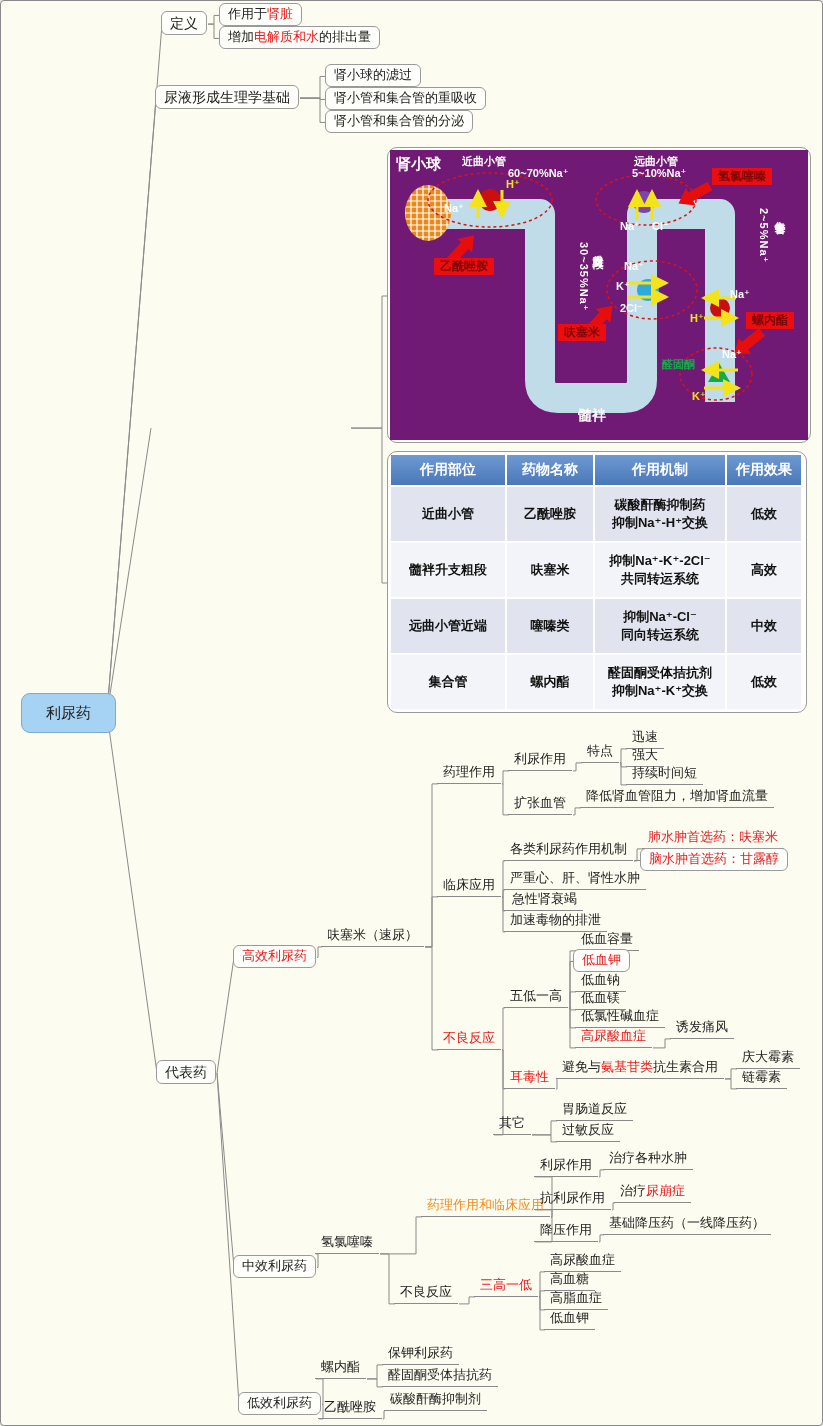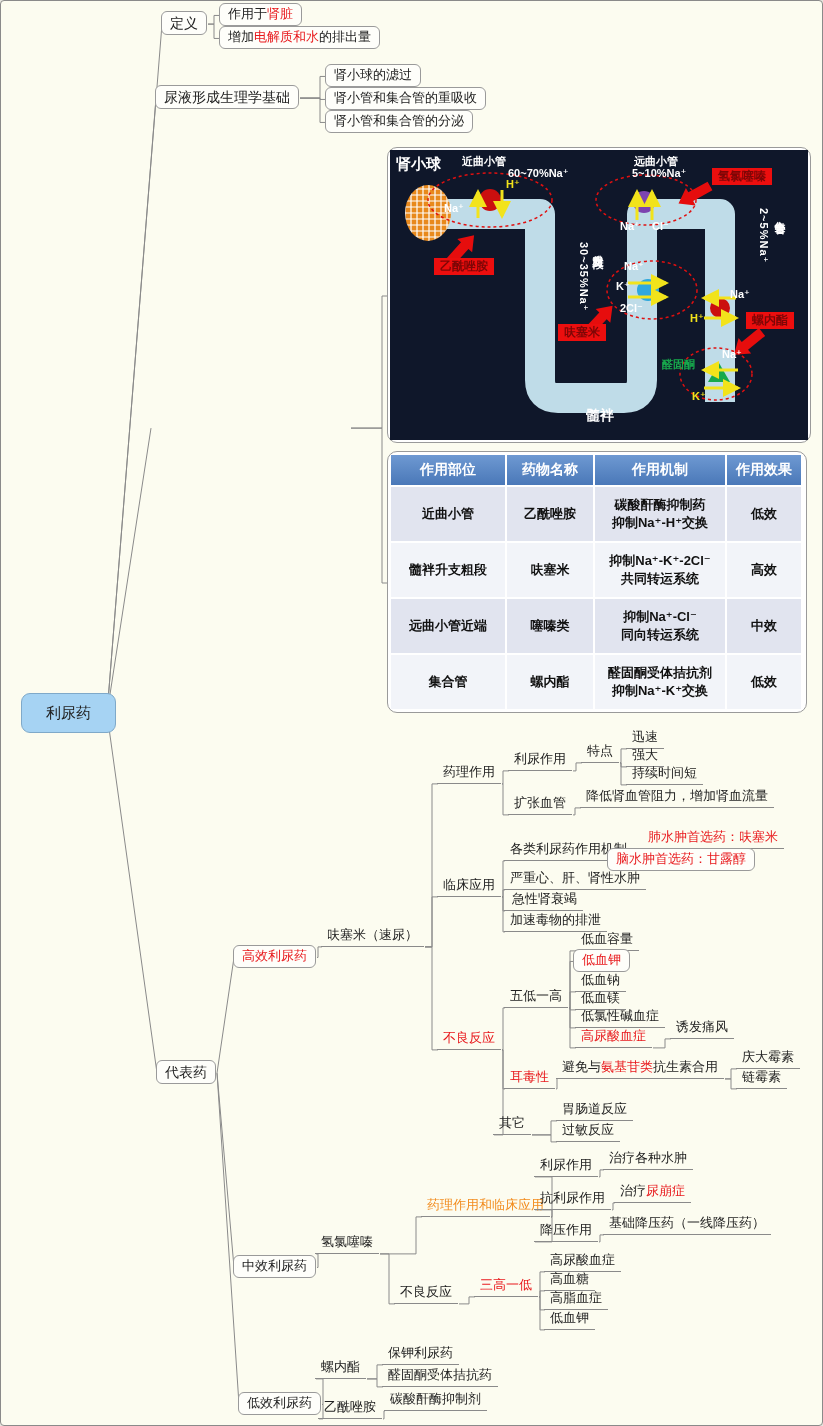--- a/index.html
+++ b/index.html
@@ -12,21 +12,21 @@
   .box{border:1px solid #9a9a9a;border-radius:6px;background:#FEFEFA;padding:2px 8px;}
   .line{border-bottom:1px solid #8a8a8a;padding:1px 6px 2px 6px;}
   .lv1{font-size:14px;}
   .root{background:#A6D3F3;border:1px solid #7FA9C9;border-radius:9px;
     padding:9px 24px;font-size:15px;}
   .red{color:#E8191C;}
   .orange{color:#F28C1E;}
   
   .imgnode{position:absolute;left:386px;top:146px;width:424px;height:296px;z-index:2;
     border:1px solid #9a9a9a;border-radius:10px;background:#fff;padding:2px;box-sizing:border-box;}
-  .diagram{position:relative;width:418px;height:290px;background:#0f172a;overflow:hidden;}
+  .diagram{position:relative;width:418px;height:290px;background:#701a75;overflow:hidden;}
   .diagram .dlbl{position:absolute;color:#fff;font-weight:bold;font-size:11px;line-height:1.1;}
   .diagram .big{font-size:15px;}
   .diagram .med{font-size:14px;}
   .diagram .yel{color:#F2E31B;}
   .diagram .grn{color:#17A94C;}
   .diagram .vert{writing-mode:vertical-rl;letter-spacing:1px;}
   .diagram .rbox{position:absolute;background:#EC0E0E;color:#7D0606;font-weight:bold;
     font-size:12px;padding:2px 6px;line-height:1.1;}
   
   .tablenode{position:absolute;left:386px;top:450px;width:420px;z-index:2;
@@ -198,21 +198,21 @@
       <div class="dlbl" style="left:230px;top:152px;">2Cl⁻</div>
       <div class="rbox" style="left:168px;top:174px;">呋塞米</div>
       <div class="dlbl" style="left:340px;top:138px;">Na⁺</div>
       <div class="dlbl yel" style="left:300px;top:162px;">H⁺</div>
       <div class="rbox" style="left:356px;top:162px;">螺内酯</div>
       <div class="dlbl" style="left:332px;top:198px;">Na⁺</div>
       <div class="dlbl grn" style="left:272px;top:208px;">醛固酮</div>
       <div class="dlbl yel" style="left:302px;top:240px;">K⁺</div>
       <div class="dlbl vert" style="left:384px;top:62px;">集合管</div>
       <div class="dlbl vert" style="left:368px;top:58px;">2~5%Na⁺</div>
-      <div class="dlbl med" style="left:196px;top:258px;">髓袢</div>
+      <div class="dlbl med" style="left:188px;top:258px;">髓袢</div>
     </div>
   </div>
 
   <div class="tablenode" id="n-tablebox">
     <div class="ptable">
       <div class="th">作用部位</div>
       <div class="th">药物名称</div>
       <div class="th">作用机制</div>
       <div class="th">作用效果</div>
 
@@ -260,21 +260,21 @@
   <div class="node line" id="n-feat" style="left:580px;top:741px;">特点</div>
   <div class="node line" id="n-fast" style="left:625px;top:727px;">迅速</div>
   <div class="node line" id="n-strong" style="left:625px;top:745px;">强大</div>
   <div class="node line" id="n-short" style="left:625px;top:763px;">持续时间短</div>
   <div class="node line" id="n-vaso" style="left:507px;top:793px;">扩张血管</div>
   <div class="node line" id="n-vasod" style="left:579px;top:786px;">降低肾血管阻力，增加肾血流量</div>
 
   <div class="node line" id="n-clin" style="left:436px;top:875px;">临床应用</div>
   <div class="node line" id="n-c1" style="left:503px;top:839px;">各类利尿药作用机制</div>
   <div class="node line red" id="n-c1a" style="left:641px;top:827px;">肺水肿首选药：呋塞米</div>
-  <div class="node box red" id="n-c1b" style="left:606px;top:847px;">脑水肿首选药：甘露醇</div>
+  <div class="node box red" id="n-c1b" style="left:639px;top:847px;">脑水肿首选药：甘露醇</div>
   <div class="node line" id="n-c2" style="left:503px;top:868px;">严重心、肝、肾性水肿</div>
   <div class="node line" id="n-c3" style="left:503px;top:889px;padding-left:8px;">急性肾衰竭</div>
   <div class="node line" id="n-c4" style="left:503px;top:910px;">加速毒物的排泄</div>
 
   <div class="node line red" id="n-adv" style="left:436px;top:1028px;">不良反应</div>
   <div class="node line" id="n-fivelow" style="left:503px;top:986px;">五低一高</div>
   <div class="node line" id="n-f1" style="left:574px;top:929px;">低血容量</div>
   <div class="node box red" id="n-f2" style="left:572px;top:948px;">低血钾</div>
   <div class="node line" id="n-f3" style="left:574px;top:970px;">低血钠</div>
   <div class="node line" id="n-f4" style="left:574px;top:988px;">低血镁</div>

